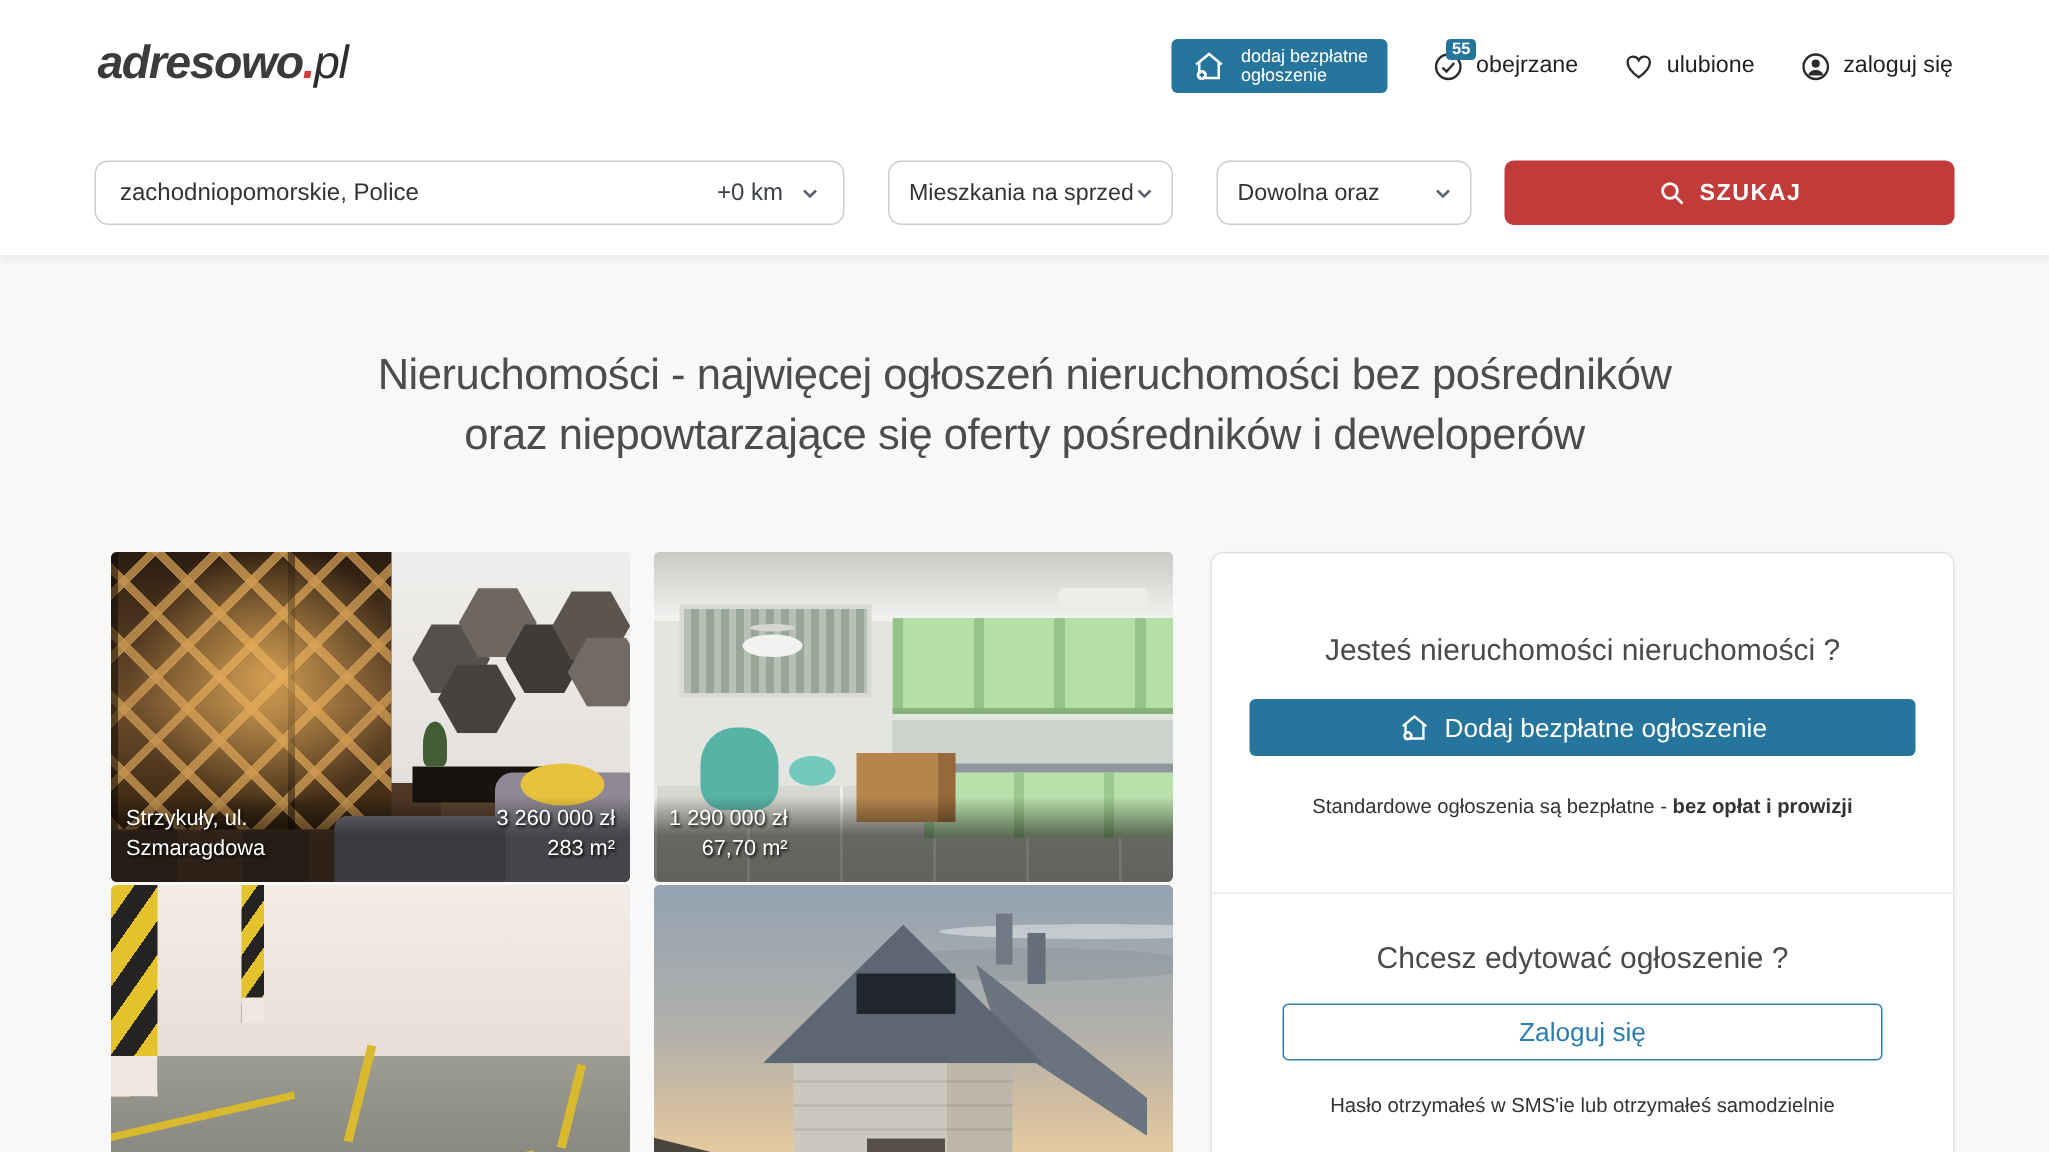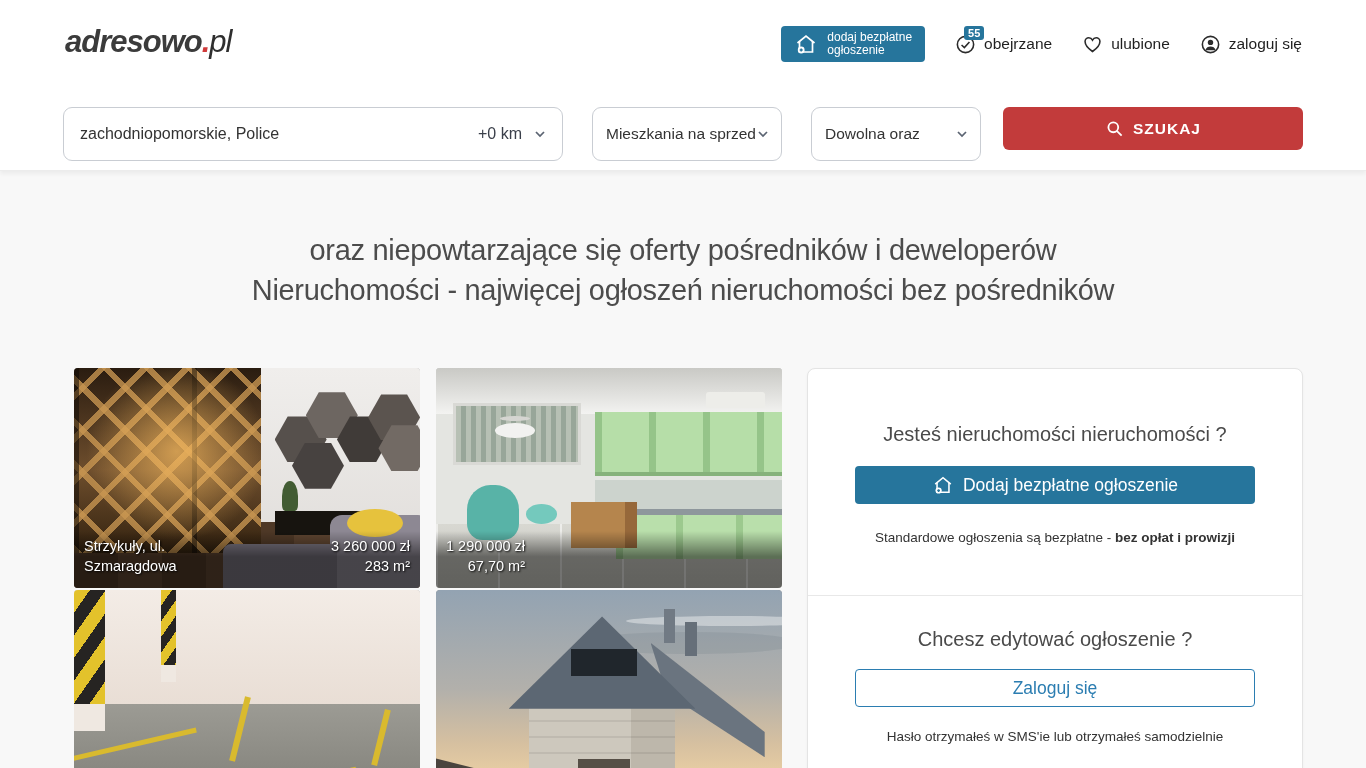--- a/index.html
+++ b/index.html
@@ -30,21 +30,21 @@
     position:absolute; top:-8px; left:9px; background:#26759c; color:#fff;
     font-size:11px; font-weight:700; line-height:11px; padding:2px 4px 1px; border-radius:3px;
   }
 
   
   .searchbar {
     position:absolute; top:85px; left:0; width:1366px; height:86px; background:#fff;
     border-bottom:1px solid #ececec; box-shadow:0 3px 4px rgba(0,0,0,.05); z-index:4;
   }
   .field {
-    position:absolute; top:107px; height:54px; background:#fff;
+    position:absolute; top:107px; height:43px; background:#fff;
     border:1px solid #c9cdd3; border-radius:9px;
     display:flex; align-items:center; font-size:16px; color:#333; cursor:pointer;
   }
   .field-location { left:63px; width:500px; padding:0 14px 0 16px; top:22px; }
   .loc-text { flex:1; white-space:nowrap; overflow:hidden; }
   .radius-select { display:flex; align-items:center; gap:10px; color:#3a3f4a; }
   .field-category { left:592px; width:190px; padding:0 10px 0 13px; top:22px; font-size:15.5px; }
   .field-price { left:811px; width:170px; padding:0 10px 0 13px; top:22px; font-size:15.5px; }
   .field-text-clip { flex:1; white-space:nowrap; overflow:hidden; }
   .chev { flex:none; width:16px; height:16px; }
@@ -157,21 +157,21 @@
   
   .sidebar {
     position:absolute; left:807px; top:368px; width:496px; height:520px;
     background:#fff; border:1px solid #e4e4e4; border-radius:8px;
     box-shadow:0 1px 3px rgba(0,0,0,.04);
   }
   .sb-heading { margin-top:54px; text-align:center; font-size:20px; font-weight:400; color:#4a4a4a; }
   .sb-heading-2 { margin-top:32px; }
   .btn-add-sidebar {
     display:flex; align-items:center; justify-content:center; gap:9px;
-    margin:20px auto 0; width:400px; height:38px;
+    margin:20px auto 0; width:444px; height:38px;
     background:#26759c; border:none; border-radius:4px; color:#fff; cursor:pointer;
     font-family:inherit; font-size:17.5px;
   }
   .btn-login-sidebar {
     display:flex; align-items:center; justify-content:center;
     margin:18px auto 0; width:400px; height:38px;
     background:#fff; border:1px solid #2b7db1; border-radius:4px; color:#2b7db1; cursor:pointer;
     font-family:inherit; font-size:17.5px;
   }
   .sb-note { margin-top:26px; text-align:center; font-size:13.5px; color:#333; }
@@ -261,22 +261,22 @@
   <button class="btn-search">
     <svg width="19" height="19" viewBox="0 0 24 24" fill="none" stroke="#fff" stroke-width="2.3">
       <circle cx="10.5" cy="10.5" r="6.2"></circle>
         <line x1="15.2" y1="15.2" x2="21" y2="21"></line>
     </svg>
     <span>SZUKAJ</span>
   </button>
 </div>
 
 <h1 class="hero-title">
+  <span>Nieruchomości - najwięcej ogłoszeń nieruchomości bez pośredników</span>
   <span>oraz niepowtarzające się oferty pośredników i deweloperów</span>
-  <span>Nieruchomości - najwięcej ogłoszeń nieruchomości bez pośredników</span>
 </h1>
 
 <div class="grid">
 
   <div class="card">
     <div class="photo p1">
       <div class="wall"></div>
       <div class="floor"></div>
       <div class="rack"></div>
       <div class="hex h1a"></div>

